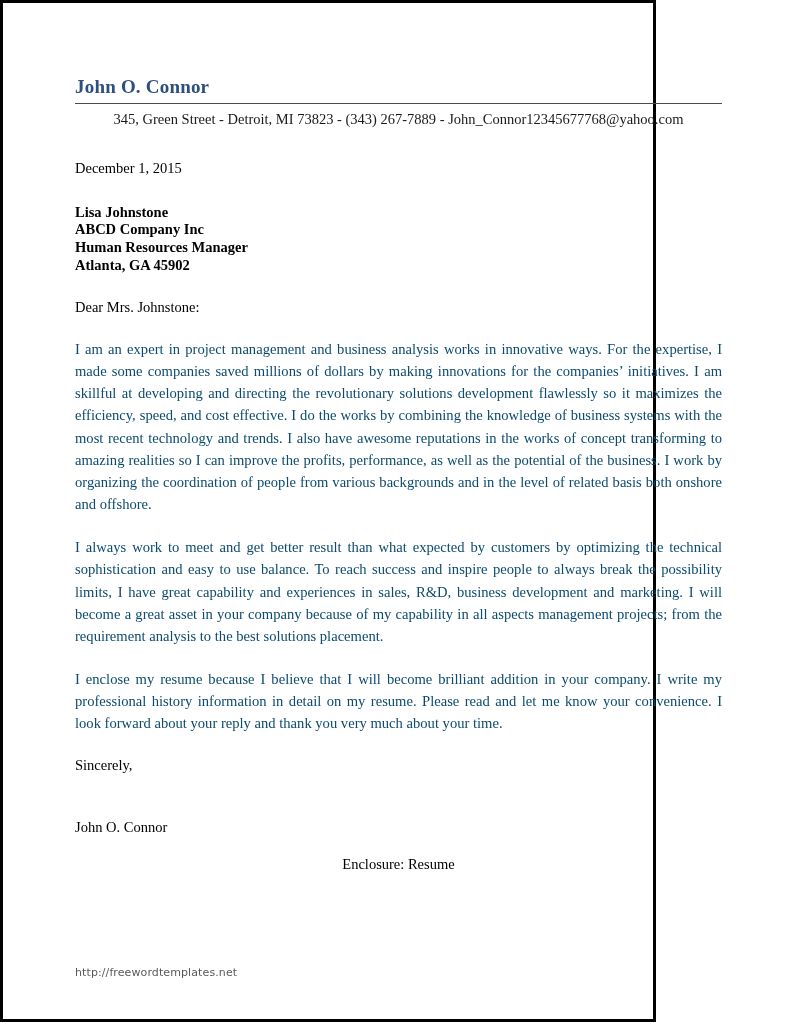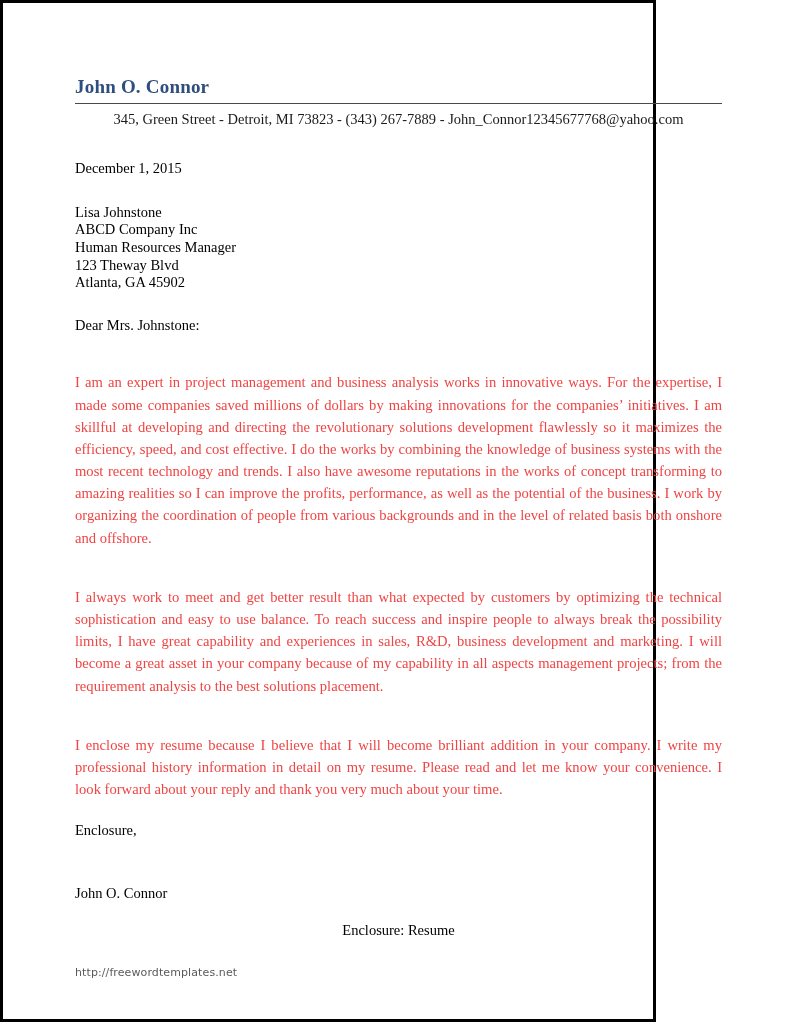--- a/index.html
+++ b/index.html
@@ -61,36 +61,37 @@
   
   .date-block {
     margin-top: 32px;
     font-size: 14.5px;
     line-height: 1.22;
   }
   .recipient-block {
     margin-top: 26px;
     font-size: 14.5px;
     line-height: 1.215;
+    font-weight: bold;
   }
   .recipient-block div { white-space: nowrap; }
 
   .salutation {
     margin-top: 25px;
     font-size: 14.5px;
     line-height: 1.22;
   }
 
   .para {
-    margin-top: 37px;
+    margin-top: 21px;
     font-size: 14.6px;
     line-height: 1.52;
     text-align: justify;
     text-justify: inter-word;
-    color: #ef4444;
+    color: #0c4a6e;
   }
 
   .closing {
     margin-top: 22px;
     font-size: 14.5px;
     line-height: 1.22;
   }
   .signature-name {
     margin-top: 45px;
     font-size: 14.5px;
@@ -126,33 +127,32 @@
       <div class="rule"></div>
       <div class="contact-line">345, Green Street - Detroit, MI 73823 - (343) 267-7889 - John_Connor12345677768@yahoo.com</div>
     </div>
 
     <div class="date-block">December 1, 2015</div>
 
     <div class="recipient-block">
       <div>Lisa Johnstone</div>
       <div>ABCD Company Inc</div>
       <div>Human Resources Manager</div>
-      <div>123 Theway Blvd</div>
       <div>Atlanta, GA 45902</div>
     </div>
 
     <div class="salutation">Dear Mrs. Johnstone:</div>
 
     <p class="para">I am an expert in project management and business analysis works in innovative ways. For the expertise, I made some companies saved millions of dollars by making innovations for the companies’ initiatives. I am skillful at developing and directing the revolutionary solutions development flawlessly so it maximizes the efficiency, speed, and cost effective. I do the works by combining the knowledge of business systems with the most recent technology and trends. I also have awesome reputations in the works of concept transforming to amazing realities so I can improve the profits, performance, as well as the potential of the business. I work by organizing the coordination of people from various backgrounds and in the level of related basis both onshore and offshore.</p>
 
     <p class="para">I always work to meet and get better result than what expected by customers by optimizing the technical sophistication and easy to use balance. To reach success and inspire people to always break the possibility limits, I have great capability and experiences in sales, R&amp;D, business development and marketing. I will become a great asset in your company because of my capability in all aspects management projects; from the requirement analysis to the best solutions placement.</p>
 
     <p class="para">I enclose my resume because I believe that I will become brilliant addition in your company. I write my professional history information in detail on my resume. Please read and let me know your convenience. I look forward about your reply and thank you very much about your time.</p>
 
-    <div class="closing">Enclosure,</div>
+    <div class="closing">Sincerely,</div>
 
     <div class="signature-name">John O. Connor</div>
 
     <div class="enclosure">Enclosure: Resume</div>
 
   </div>
 
   <div class="footer-url">http://freewordtemplates.net</div>
 
 </div>

